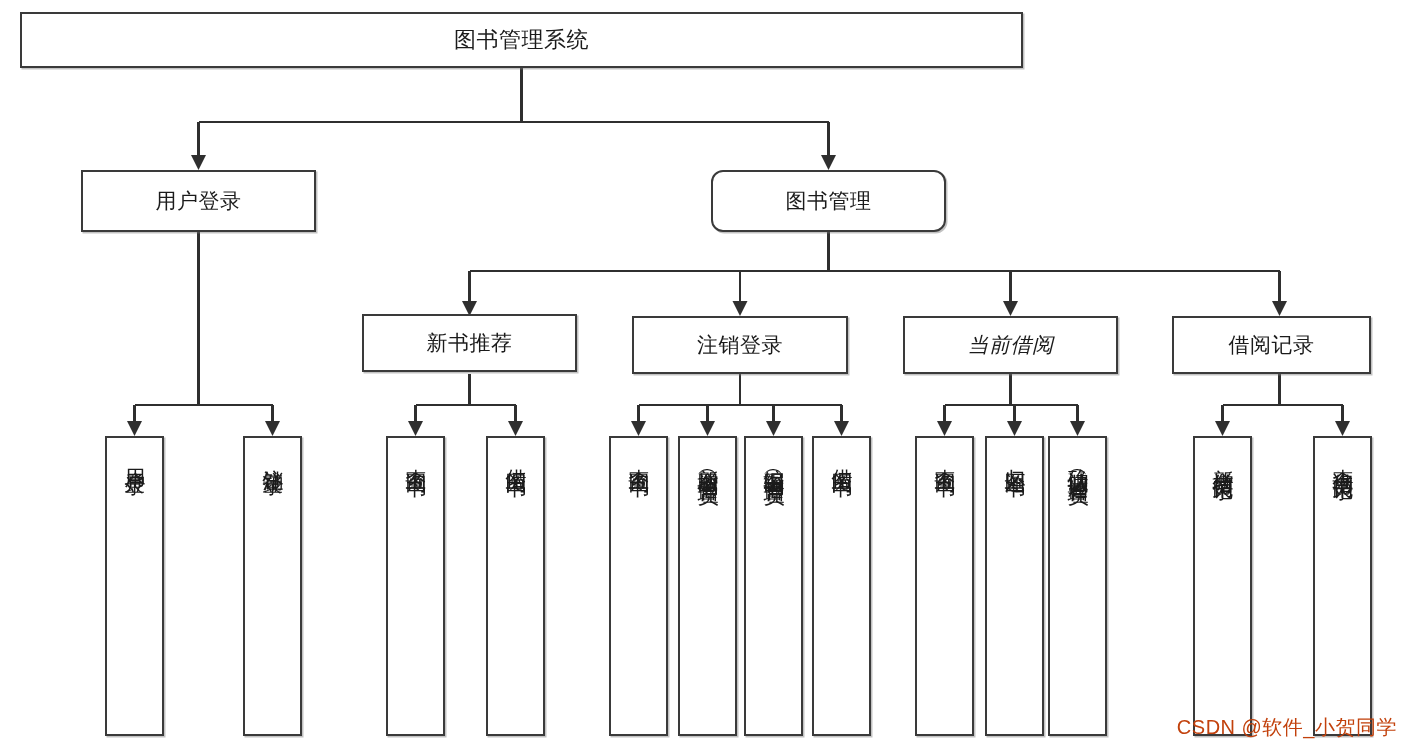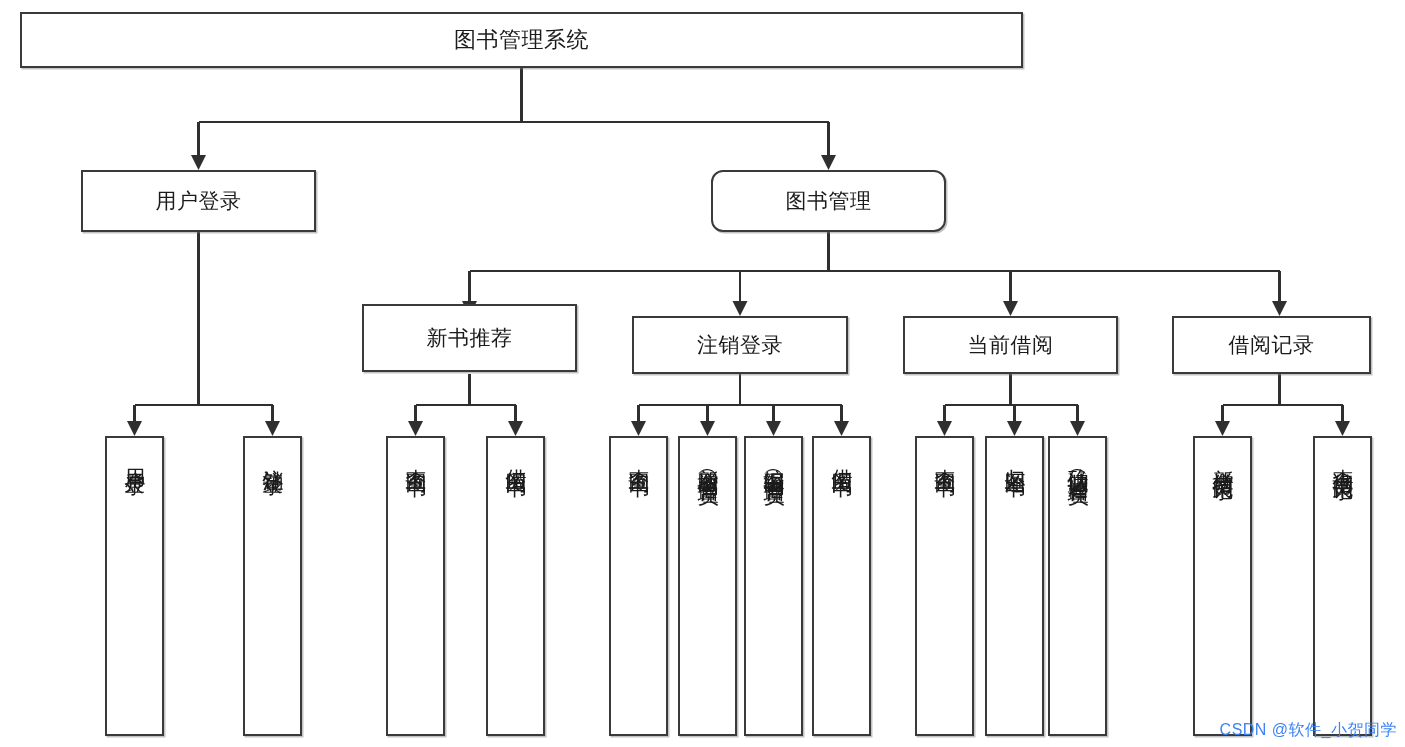--- a/index.html
+++ b/index.html
@@ -56,22 +56,22 @@
     writing-mode: vertical-rl;
     text-orientation: upright;
     font-size: 21px;
     letter-spacing: 2.5px;
     white-space: nowrap;
   }
   #watermark {
     position: absolute;
     right: 8px;
     bottom: 6px;
-    font-size: 16px;
-    color: #3b82f6;
+    font-size: 20px;
+    color: #c2410c;
     letter-spacing: 0.5px;
     white-space: nowrap;
     user-select: none;
   }
 </style>
 </head>
 <body>
 
 <div id="canvas">
   <svg id="edges" viewBox="0 0 1405 747">
@@ -131,27 +131,27 @@
   <div id="nodes">
       <div class="node horiz root" style="left: 20px; top: 12px; width: 1003px; height: 56px;">
         <span class="label">图书管理系统</span>
       </div>
       <div class="node horiz" style="left: 81px; top: 170px; width: 235px; height: 62px;">
         <span class="label">用户登录</span>
       </div>
       <div class="node horiz" style="left: 711px; top: 170px; width: 235px; height: 62px; border-radius: 12px;">
         <span class="label">图书管理</span>
       </div>
-      <div class="node horiz" style="left: 362px; top: 304px; width: 215px; height: 68px;">
+      <div class="node horiz" style="left: 362px; top: 314px; width: 215px; height: 58px;">
         <span class="label">新书推荐</span>
       </div>
       <div class="node horiz" style="left: 632px; top: 316px; width: 216px; height: 58px;">
         <span class="label">注销登录</span>
       </div>
-      <div class="node horiz" style="left: 903px; top: 316px; width: 215px; height: 58px;">
+      <div class="node horiz" style="left: 903px; top: 316px; width: 215px; height: 58px; font-style: italic;">
         <span class="label">当前借阅</span>
       </div>
       <div class="node horiz" style="left: 1172px; top: 316px; width: 199px; height: 58px;">
         <span class="label">借阅记录</span>
       </div>
       <div class="node vert" style="left: 105px; top: 436px; width: 59px; height: 300px;">
         <span class="label">用户登录</span>
       </div>
       <div class="node vert" style="left: 243px; top: 436px; width: 59px; height: 300px;">
         <span class="label">注销登录</span>

